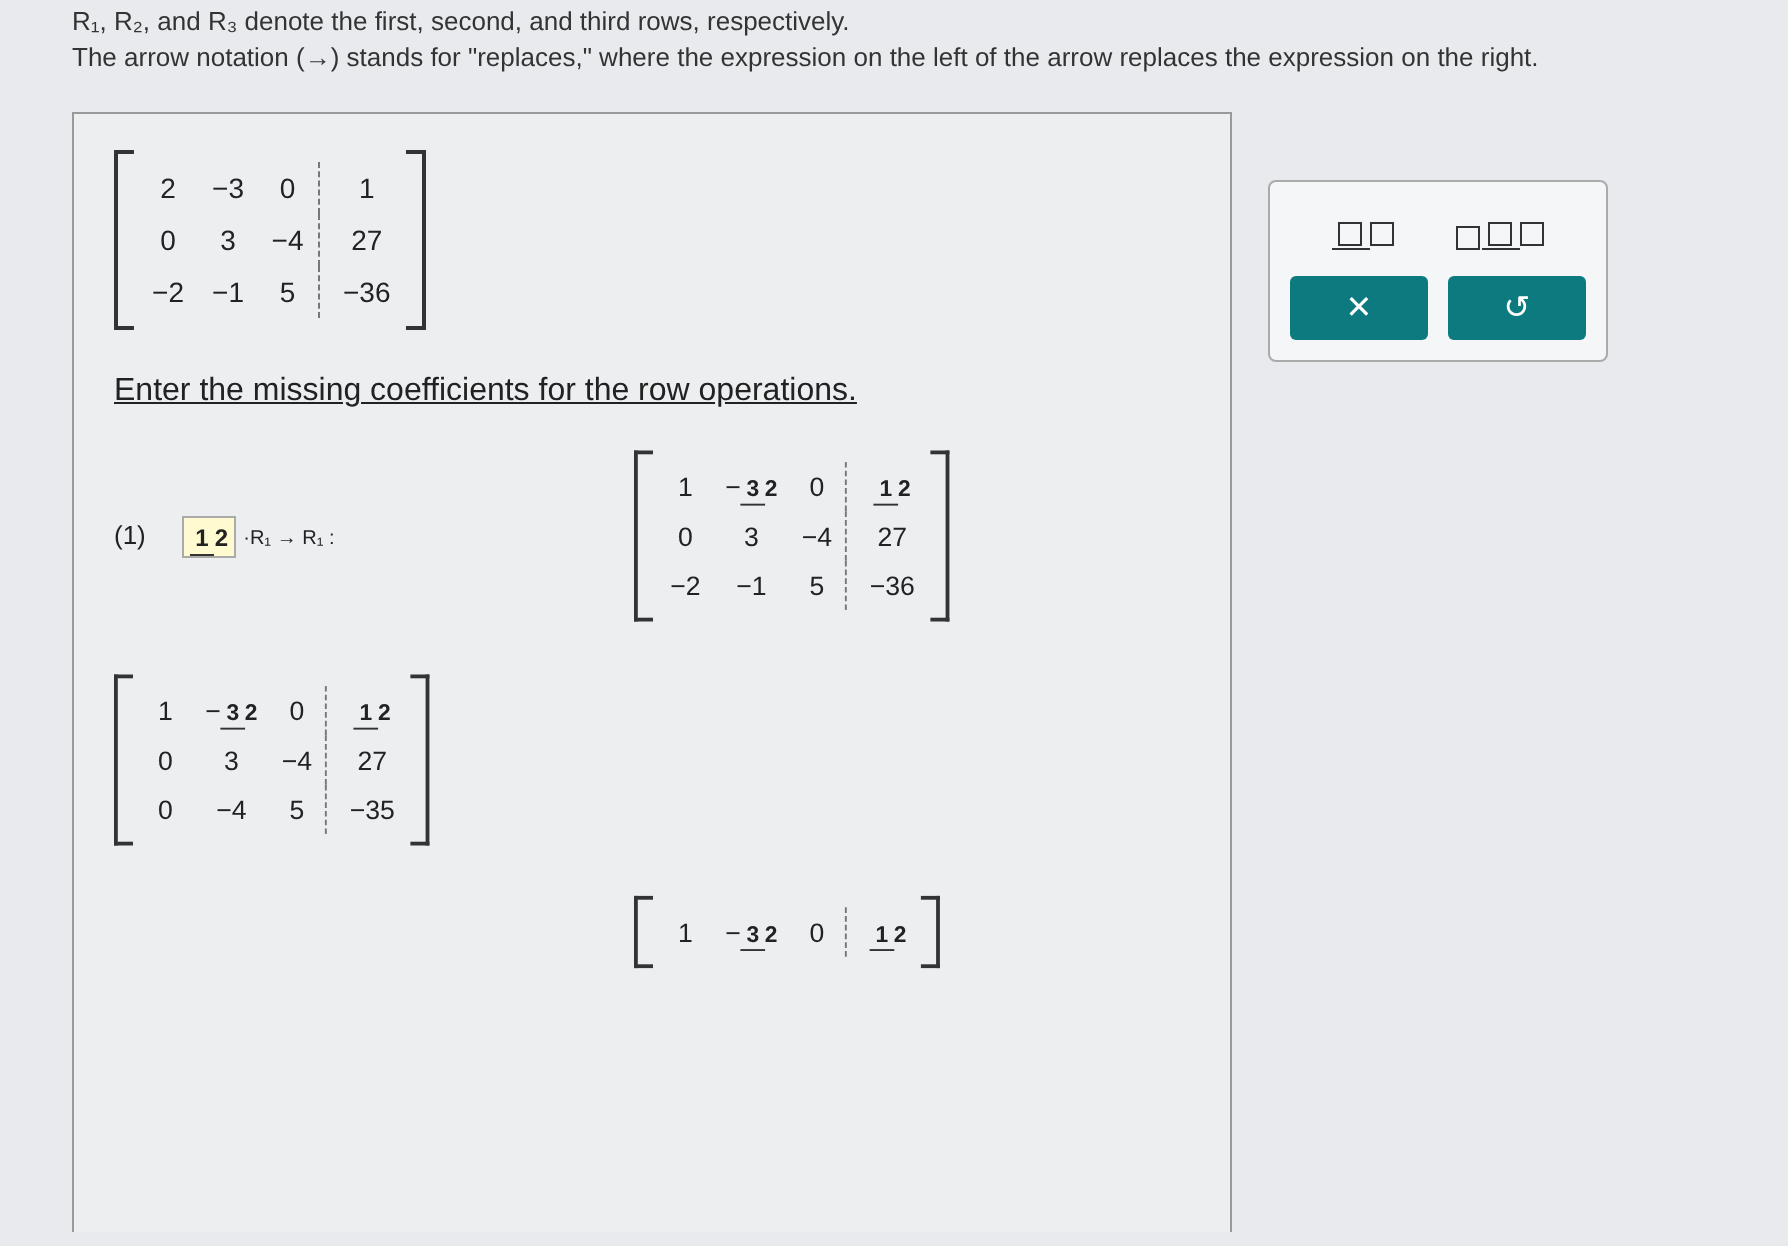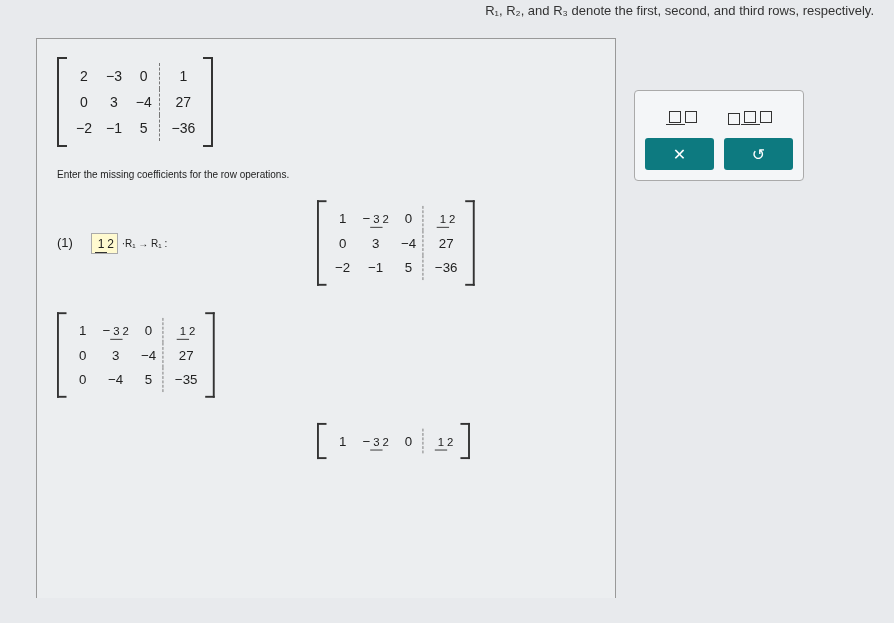--- a/index.html
+++ b/index.html
@@ -6,21 +6,21 @@
 body {
   font-family: Arial, sans-serif;
   background: #e8eaed;
   width: 894px;
   height: 623px;
   overflow: hidden;
   font-size: 13px;
   color: #222;
   position: relative;
 }
-.header-text { padding: 2px 20px 8px 36px; font-size: 13px; line-height: 1.4; text-align: right; }
+.header-text { padding: 2px 20px 8px 36px; font-size: 13px; line-height: 1.4; }
 .header-text .sub { color: #333; }
 .workarea {
   margin: 10px 0 0 36px;
   width: 580px;
   height: 560px;
   background: #eceef0;
   border: 1px solid #999;
   border-bottom: none;
   padding: 18px 20px;
   overflow: hidden;
@@ -39,21 +39,21 @@
 .toolbtn-plain { font-size: 18px; color: #333; padding: 4px 8px; cursor: pointer; }
 .toolrow2 { display: flex; gap: 10px; justify-content: center; }
 .actbtn {
   width: 70px; height: 32px;
   background: #0d7a80;
   border-radius: 3px;
   display: flex; align-items: center; justify-content: center;
   cursor: pointer;
 }
 .actbtn .glyph { color: #fff; font-size: 16px; }
-.fracbox { display: inline-block; text-align: center; vertical-align: middle; font-size: 12px; line-height: 1; }
+.fracbox { display: inline-block; text-align: center; vertical-align: middle; font-size: 12px; line-height: 1; font-weight: bold; }
 .fracbox .num { border-bottom: 1px solid #333; padding: 0 3px 1px; }
 .fracbox .den { padding-top: 1px; }
 .box { display:inline-block; width:12px; height:12px; border:1px solid #333; vertical-align: text-bottom; margin-right:1px;}
 .section { display: flex; align-items: center; margin-bottom: 22px; }
 .leftcol { width: 260px; font-size: 13px; }
 .matrix {
   display: inline-block;
   position: relative;
   padding: 6px 12px;
 }
@@ -68,21 +68,21 @@
 .matrix::after { right: 0; border-left: none; }
 .matrix table { border-collapse: collapse; }
 .matrix td {
   min-width: 30px;
   height: 26px;
   text-align: center;
   font-size: 14px;
   padding: 2px 6px;
 }
 .matrix td.aug { border-left: 1px dashed #777; padding-left: 12px; }
-.instr { margin: 10px 0 18px 0; font-size: 10px; }
+.instr { margin: 10px 0 18px 0; font-size: 16px; text-decoration: underline; }
 .numlabel { display: inline-block; width: 30px; }
 .opexpr { font-size: 10px; }
 .filled {
   display:inline-block;
   background:#fffad0;
   border:1px solid #aaa;
   padding:2px 3px;
   vertical-align: middle;
 }
 .empty-box {
@@ -93,20 +93,21 @@
 }
 .mini { transform: scale(0.95); transform-origin: left center;}
 </style>
 </head>
 <body>
 
 <div class="header-text">
   <div class="sub">
     <span>R₁, R₂, and R₃ </span><span>denote the first, second, and third rows, respectively.</span>
   </div>
+  <div class="sub">The arrow notation (→) stands for "replaces," where the expression on the left of the arrow replaces the expression on the right.</div>
 </div>
 
 <div class="workarea">
 
   <div class="section">
     <div class="matrix">
       <table>
         <tbody>
             <tr>
               <td>2</td>

